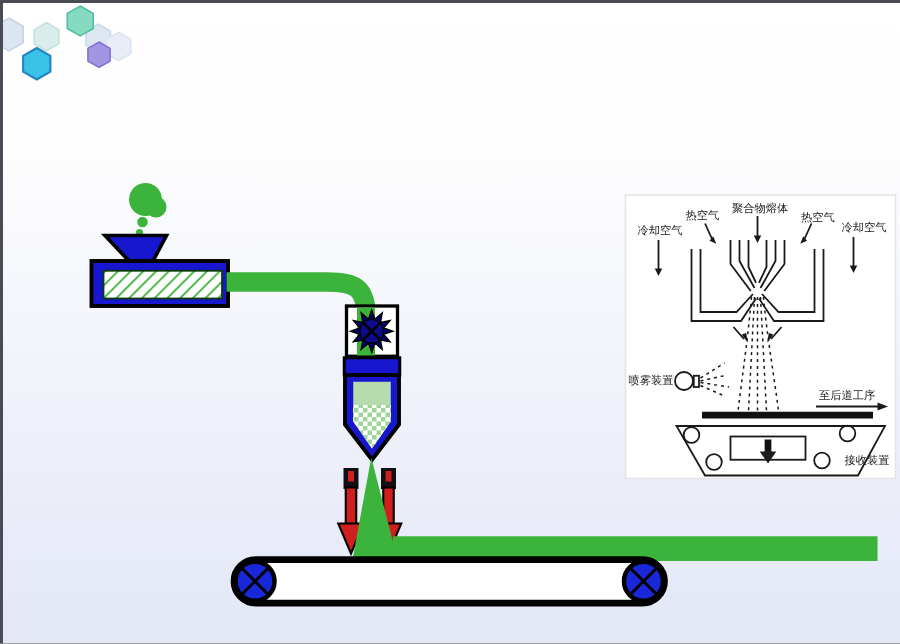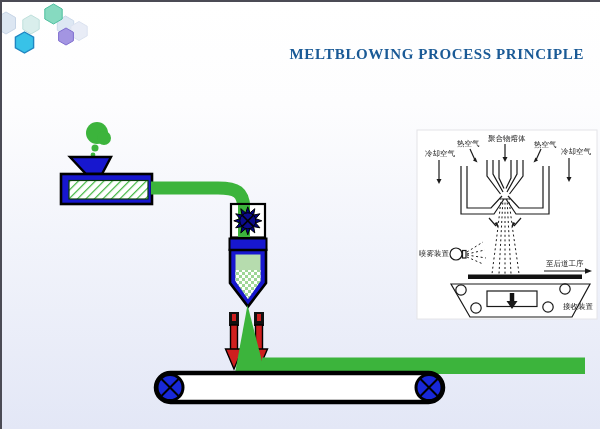--- a/index.html
+++ b/index.html
@@ -28,21 +28,20 @@
   .ink{stroke:var(--ink,#1a1a1a);fill:none;stroke-width:1.2;}
   .ink-f{fill:var(--ink,#1a1a1a);stroke:none;}
   .dash{stroke:var(--ink,#1a1a1a);fill:none;stroke-width:1;stroke-dasharray:2 2.6;}
   .cjk{font-family:"DejaVu Sans",sans-serif;font-size:7.5px;fill:var(--ink,#1a1a1a);}
 </style>
 </head>
 <body>
 
 <div class="slide">
 
-  <div class="title">MELTBLOWING PROCESS PRINCIPLE</div>
 
   <svg width="600" height="429" viewBox="0 0 600 429">
     <defs>
       <pattern id="hatch" width="6" height="6" patternUnits="userSpaceOnUse" patternTransform="rotate(45)">
         <rect width="6" height="6" fill="#ffffff"></rect>
         <line x1="0" y1="0" x2="0" y2="6" class="s-green" stroke-width="2.4"></line>
       </pattern>
       <pattern id="checker" width="6" height="6" patternUnits="userSpaceOnUse">
         <rect width="6" height="6" fill="#ffffff"></rect>
         <rect x="0" y="0" width="3" height="3" class="f-check"></rect>

